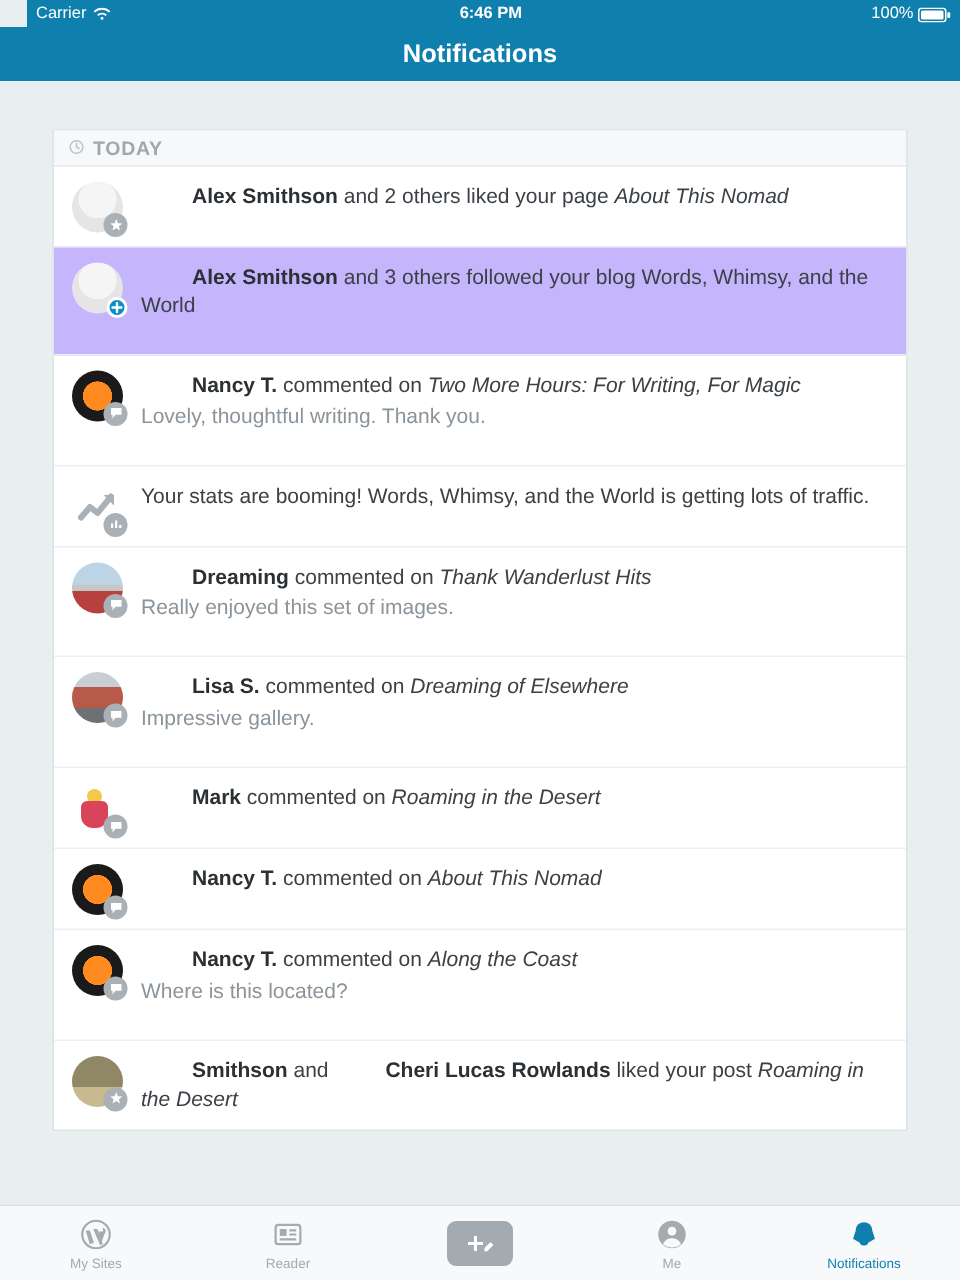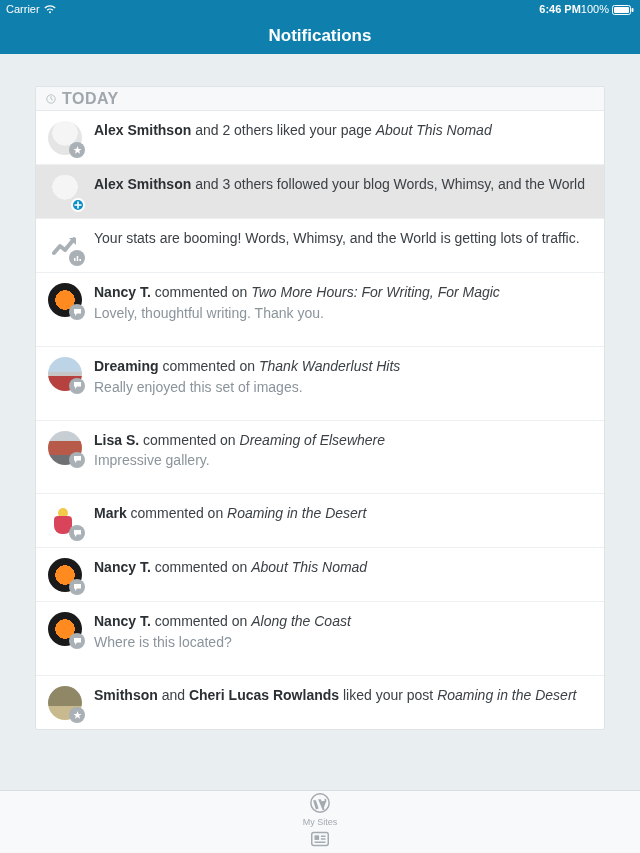--- a/index.html
+++ b/index.html
@@ -1,70 +1,70 @@
 <!DOCTYPE html>
 <html><head>
 <meta charset="utf-8">
 <style>
   * { box-sizing: border-box; margin: 0; padding: 0; }
   html, body { width: 640px; height: 853px; overflow: hidden; font-family: -apple-system, "Helvetica Neue", Arial, sans-serif; }
   body { background: #e9eef1; display: flex; flex-direction: column; }
 
   
-  .statusbar { height: 18px; background: #0f7fae; color: #fff; font-size: 11px; display: flex; align-items: center; padding: 0 6px; }
+  .statusbar { height: 18px; background: #0f7fae; color: #fff; font-size: 11px; display: flex; align-items: center; padding: 0 6px; margin-left: 18px; }
   .statusbar .left { display: flex; align-items: center; gap: 4px; }
-  .statusbar .center { flex: 1; text-align: right; font-weight: 600; }
+  .statusbar .center { flex: 1; text-align: center; font-weight: 600; }
   .statusbar .right { display: flex; align-items: flex-end; gap: 3px; }
   .wifi-icon svg, .battery-icon svg { display: block; }
 
   
   .navbar { height: 36px; background: #0f7fae; display: flex; align-items: center; justify-content: center; }
   .navbar .title { color: #fff; font-size: 17px; font-weight: 700; }
 
   
   .scroll { flex: 1; overflow: hidden; padding: 32px 35px 0 35px; }
   .panel { background: #fff; border: 1px solid #dfe3e6; border-radius: 2px; overflow: hidden; }
 
   .section-header { height: 24px; background: #f7f8f9; border-bottom: 1px solid #e6eaec; display: flex; align-items: center; padding: 0 10px; gap: 6px; }
-  .section-header .label { color: #a0a7ad; font-size: 16px; font-weight: 700; letter-spacing: 0.5px; }
+  .section-header .label { color: #a0a7ad; font-size: 13px; font-weight: 700; letter-spacing: 0.5px; }
   .clock-icon { color: #bcc2c7; }
 
   .row { display: flex; padding: 10px 12px 9px 12px; gap: 12px; border-bottom: 1px solid #edf0f2; }
   .row:last-child { border-bottom: none; }
-  .row.selected { background: #e5e5e5; }
+  .row.selected { background: #c4b5fd; }
   .avatar-wrap { position: relative; width: 34px; height: 34px; flex: none; }
   .avatar { width: 34px; height: 34px; border-radius: 50%; background: #ddd center/cover no-repeat; display:flex; align-items:center; justify-content:center; }
   .badge { position: absolute; right: -3px; bottom: -3px; width: 16px; height: 16px; border-radius: 50%; display:flex; align-items:center; justify-content:center; }
   .badge.star   { background:#a9b0b6; }
   .badge.follow { background:#0a8ec7; border:2px solid #fff; width:14px; height:14px; }
   .badge.stats  { background:#a9b0b6; }
   .badge.comment{ background:#a9b0b6; }
   .row-text { flex:1; font-size: 14px; line-height: 1.35; color:#3b4146; padding-bottom: 14px; }
   .row:last-child .row-text { padding-bottom: 2px; }
-  .row-text .actor { font-weight: 700; color:#2b3034; }
+  .row-text .actor { font-weight: 700; color:#2b3034;margin-left:34px; }
   .row-text .target { font-style: italic; }
   .row-text .preview { display:block; color:#8b949b; margin-top: 2px; }
 
   
   .av-alex { background: radial-gradient(circle at 50% 35%, #f5f5f5 0 45%, #e5e5e5 46% 100%); }
   .av-trend { background:#fff; }
   .av-nancy { background: radial-gradient(circle at 50% 50%, #ff8a1f 0 40%, #1a1a1a 41% 100%); }
   .av-alexander { background: linear-gradient(#bcd4e6 0 45%, #c6c6c6 45% 55%, #b7413f 55% 100%); }
   .av-lisa { background: linear-gradient(#c7cfd5 0 30%, #b85a4a 30% 70%, #6f7074 70% 100%); }
   .av-mark { background:#fff; }
   .av-meredith { background: linear-gradient(#8f8766 0 60%, #c9b98e 60% 100%); }
 
   .trend-svg { color:#a9b0b6; }
 
   .mark-figure { position:relative; width:100%; height:100%; }
   .mark-figure::before { content:""; position:absolute; left:10px; top:4px; width:10px; height:10px; border-radius:50%; background:#f3c94a; }
   .mark-figure::after { content:""; position:absolute; left:6px; top:12px; width:18px; height:18px; border-radius:4px 4px 8px 8px; background:#d9445a; }
 
   
-  .tabbar { height: 63px; background:#f8f9fa; border-top:1px solid #d8dde1; display:flex;flex-direction:column; }
+  .tabbar { height: 50px; background:#f8f9fa; border-top:1px solid #d8dde1; display:flex; }
   .tab { flex:1; display:flex; flex-direction:column; align-items:center; justify-content:center; gap:2px; color:#a3aab0; font-size:9px; cursor:pointer; }
   .tab.selected-blue { color:#0f7fae; }
   .tab .tab-label { }
   .tab .tab-icon { height:24px; display:flex; align-items:center; justify-content:center; }
   .tab-new { }
   .tab-new .pill { width:44px; height:30px; border-radius:6px; background:#a3aab0; display:flex; align-items:center; justify-content:center; color:#fff; }
 </style>
 </head>
 <body>
 
@@ -130,49 +130,49 @@
             </svg>
         </div>
       </div>
       <div class="row-text">
         <span class="actor">Alex Smithson</span><span> and 3 others followed your blog Words, Whimsy, and the World</span>
       </div>
     </div>
 
     <div class="row">
       <div class="avatar-wrap">
+        <div class="avatar av-nancy"></div>
+        <div class="badge comment">
+          <svg width="9" height="9" viewBox="0 0 9 9">
+              <path fill="#fff" d="M1 1h7v4.5H4L2 8V5.5H1z"></path>
+            </svg>
+        </div>
+      </div>
+      <div class="row-text">
+        <span class="actor">Nancy T.</span><span> commented on </span><span class="target">Two More Hours: For Writing, For Magic</span>
+        <span class="preview">Lovely, thoughtful writing. Thank you.</span>
+      </div>
+    </div>
+
+    <div class="row">
+      <div class="avatar-wrap">
         <div class="avatar av-trend">
           <svg class="trend-svg" width="26" height="22" viewBox="0 0 26 22">
               <path fill="none" stroke="currentColor" stroke-width="4" stroke-linecap="round" stroke-linejoin="round" d="M2 18l6-7 5 4 9-11"></path>
               <path fill="currentColor" d="M17 3h7v7z"></path>
             </svg>
         </div>
         <div class="badge stats">
           <svg width="9" height="9" viewBox="0 0 9 9">
               <path fill="#fff" d="M1 7h1.5V4H1zM3.7 7h1.5V2H3.7zM6.4 7H8V5H6.4z"></path>
             </svg>
         </div>
       </div>
       <div class="row-text">
         <span>Your stats are booming! Words, Whimsy, and the World is getting lots of traffic.</span>
-      </div>
-    </div>
-
-    <div class="row">
-      <div class="avatar-wrap">
-        <div class="avatar av-nancy"></div>
-        <div class="badge comment">
-          <svg width="9" height="9" viewBox="0 0 9 9">
-              <path fill="#fff" d="M1 1h7v4.5H4L2 8V5.5H1z"></path>
-            </svg>
-        </div>
-      </div>
-      <div class="row-text">
-        <span class="actor">Nancy T.</span><span> commented on </span><span class="target">Two More Hours: For Writing, For Magic</span>
-        <span class="preview">Lovely, thoughtful writing. Thank you.</span>
       </div>
     </div>
 
     <div class="row">
       <div class="avatar-wrap">
         <div class="avatar av-alexander"></div>
         <div class="badge comment">
           <svg width="9" height="9" viewBox="0 0 9 9">
               <path fill="#fff" d="M1 1h7v4.5H4L2 8V5.5H1z"></path>
             </svg>

